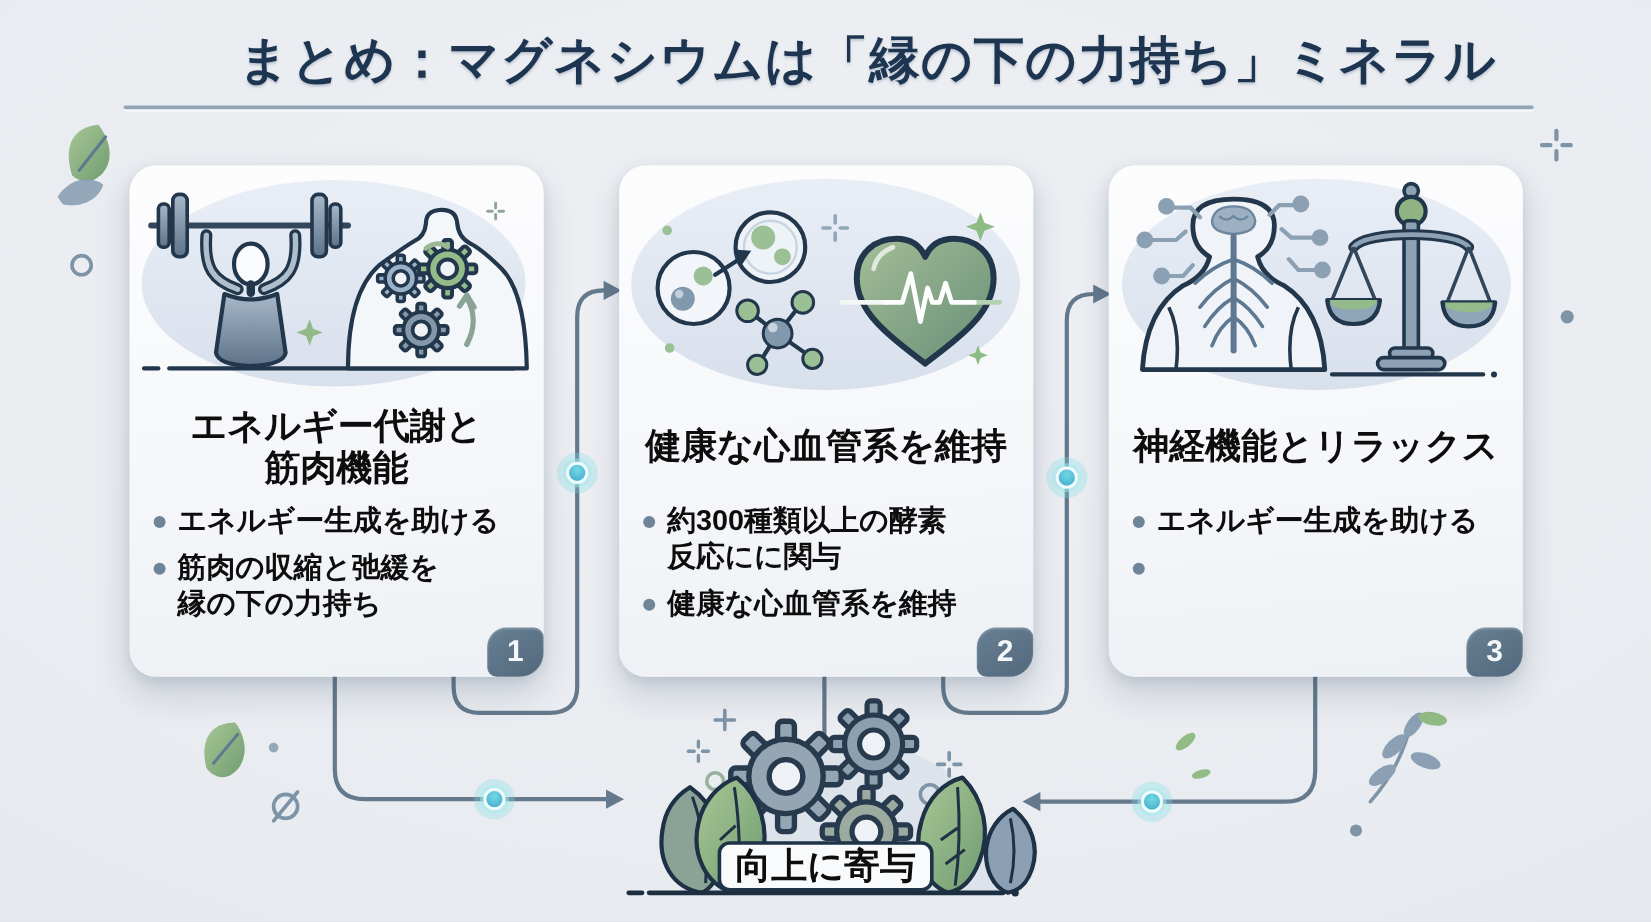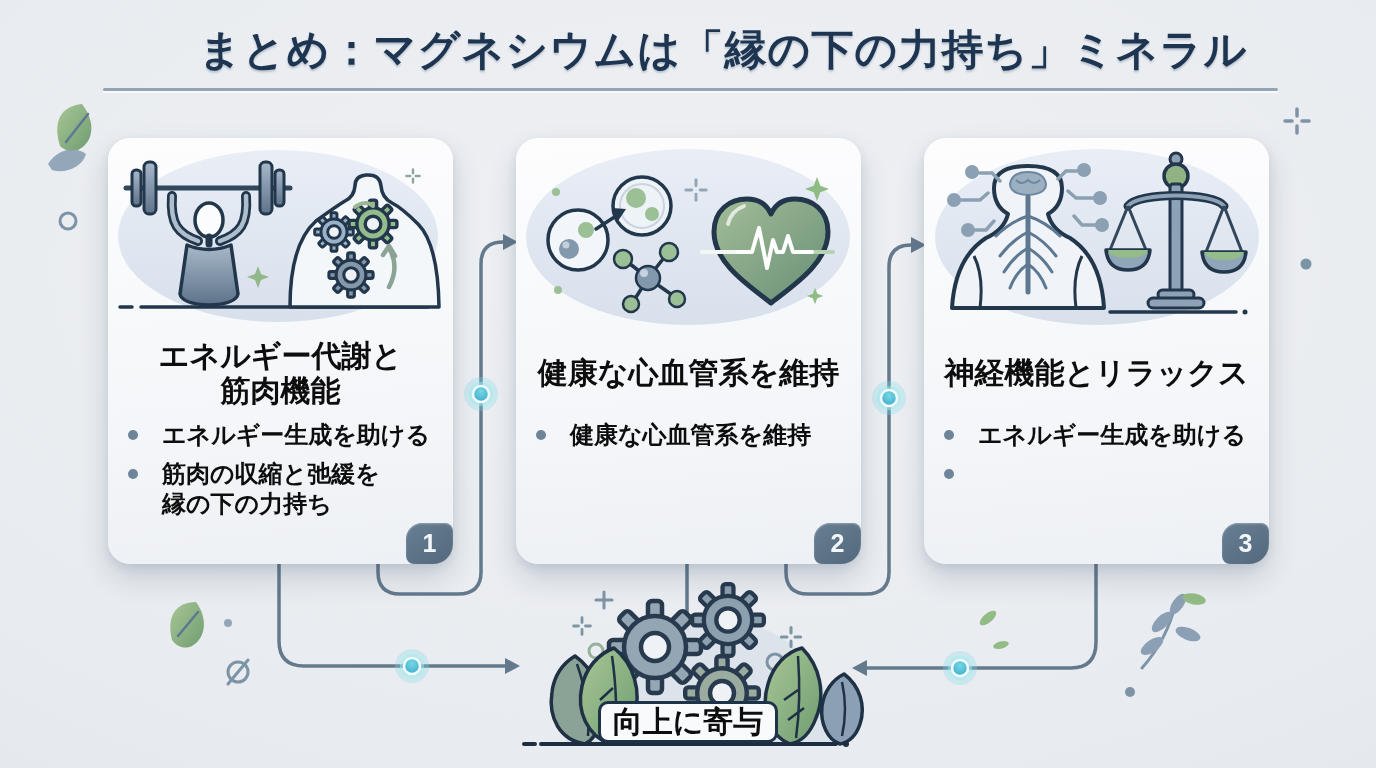--- a/index.html
+++ b/index.html
@@ -23,21 +23,21 @@
     background:linear-gradient(175deg,#fdfdfe 0%,#f4f6f9 65%,#edf0f4 100%);
     box-shadow:0 14px 28px rgba(45,65,95,.18),0 4px 10px rgba(45,65,95,.10);
   }
   .card.pos1{left:108px}.card.pos2{left:516px}.card.pos3{left:924px}
   .illus{position:absolute;top:6px;left:0;width:345px;height:184px;}
   .card-title{position:absolute;top:196px;left:8px;right:8px;height:78px;margin:0;
     display:flex;align-items:center;justify-content:center;}
   .card-title-text{font-size:30px;line-height:1.18;font-weight:800;color:#0d0d0d;
     text-align:center;white-space:pre-line;}
   .bullets{position:absolute;top:282px;left:20px;right:6px;margin:0;padding:0;list-style:none;}
-  .bullet{display:flex;gap:24px;margin-bottom:9px;}
+  .bullet{display:flex;gap:10px;margin-bottom:9px;}
   .dot{flex:0 0 auto;width:10px;height:10px;border-radius:50%;background:#6e8499;margin-top:10px;}
   .bullet-text{font-size:24px;font-weight:700;color:#0d0d0d;line-height:1.24;white-space:pre-line;}
   .badge{
     position:absolute;right:0;bottom:0;width:47px;height:41px;
     border-radius:16px 8px 20px 8px;
     background:linear-gradient(145deg,#688094,#52677b);
     color:#f4f7fa;display:flex;align-items:center;justify-content:center;
     font-size:25px;font-weight:700;box-shadow:inset 0 1px 2px rgba(255,255,255,.3);
   }
   .overlay-svg{position:absolute;left:0;top:0;width:1376px;height:768px;pointer-events:none;}
@@ -297,20 +297,25 @@
       </g>
       <use href="#star4" transform="translate(301,45) scale(1.1)" fill="#8fbc85"></use>
       <use href="#star4" transform="translate(299,152) scale(0.75)" fill="#8fbc85"></use>
     </svg>
     <h2 class="card-title">
       <span class="card-title-text">健康な心血管系を維持</span>
     </h2>
     <ul class="bullets">
       <li class="bullet">
         <span class="dot"></span>
+        <span class="bullet-text">約300種類以上の酵素
+反応にに関与</span>
+      </li>
+      <li class="bullet">
+        <span class="dot"></span>
         <span class="bullet-text">健康な心血管系を維持</span>
       </li>
     </ul>
     <div class="badge">2</div>
   </section>
 
   <section class="card pos3">
     <svg class="illus" viewBox="0 0 345 184">
       <ellipse cx="173" cy="93" rx="162" ry="88" fill="url(#gBlob)"></ellipse>
       <g>

